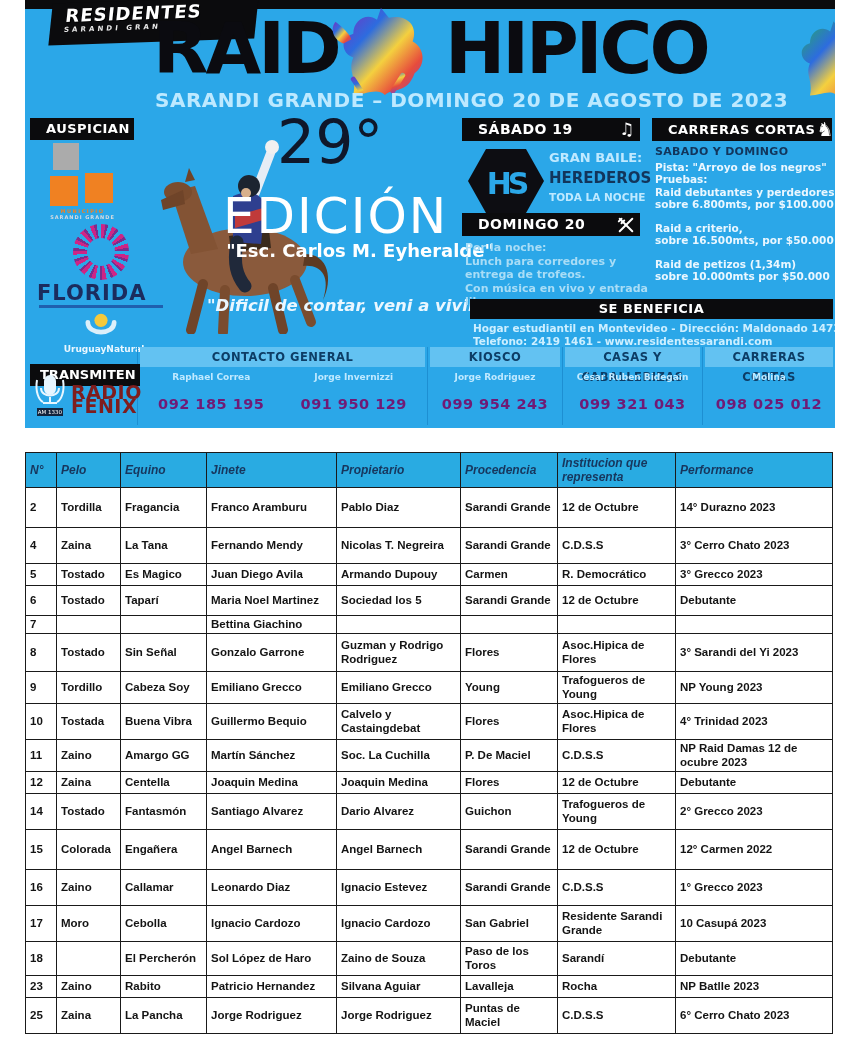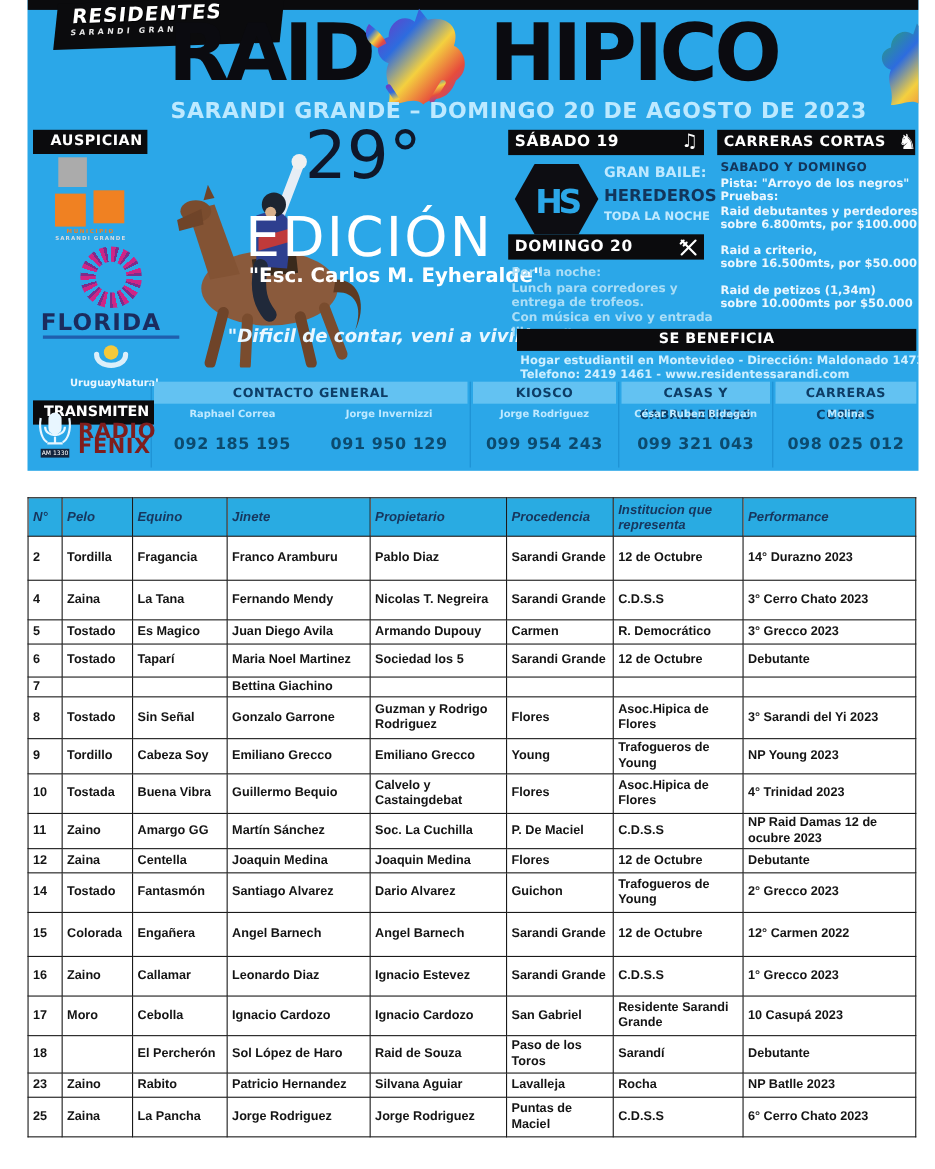--- a/index.html
+++ b/index.html
@@ -44,21 +44,21 @@
   .uy-text{position:absolute;left:24px;top:344px;width:110px;text-align:center;font-size:9px;font-weight:bold;color:#EAF7FF;}
   
   .rider{position:absolute;left:108px;top:104px;}
   
   .edition-number{position:absolute;left:252px;top:96px;font-size:60px;color:#0f172a;line-height:92px;}
   .edition-word{position:absolute;left:198px;top:188px;font-size:50px;color:#fff;letter-spacing:2px;line-height:56px;}
   .edition-school{position:absolute;left:195px;top:240px;width:280px;text-align:center;font-size:18px;font-weight:bold;color:#fff;}
   .quote{position:absolute;left:182px;top:296px;font-size:16.5px;font-weight:bold;font-style:italic;color:#EAF7FF;}
   
   .bar{position:absolute;height:23px;background:#0b0b0d;color:#fff;font-size:14px;font-weight:bold;
-    line-height:23px;padding-left:6px;box-sizing:border-box;letter-spacing:0.5px;}
+    line-height:23px;padding-left:16px;box-sizing:border-box;letter-spacing:0.5px;}
   .bar .bar-icon{position:absolute;right:5px;top:0;height:23px;display:flex;align-items:center;color:#fff;}
   .saturday-bar{left:437px;top:118px;width:178px;}
   .sunday-bar{left:437px;top:213px;width:178px;}
   .shortraces-bar{left:627px;top:118px;width:180px;font-size:13px;}
   .hs-logo{position:absolute;left:441px;top:144px;}
   .baile{position:absolute;left:524px;top:150px;width:100px;}
   .baile .b0{font-size:13px;font-weight:bold;color:#BFE9FF;margin-bottom:4px;}
   .baile .b1{font-size:15px;font-weight:bold;color:#12355B;margin-bottom:4px;}
   .baile .b2{font-size:10.5px;font-weight:bold;color:#BFE9FF;}
   .sunday-text{position:absolute;left:440px;top:241px;width:190px;font-size:11px;font-weight:bold;color:#A9DDF6;line-height:13.5px;}
@@ -75,21 +75,21 @@
   
   .contact-divider{position:absolute;top:347px;width:1px;height:78px;background:#1d8fd2;}
   .transmiten-badge{position:absolute;left:5px;top:364px;width:110px;height:22px;background:#0b0b0d;color:#fff;
     font-size:13px;font-weight:bold;line-height:22px;padding-left:10px;box-sizing:border-box;}
   .radio-block{position:absolute;left:8px;top:372px;display:flex;align-items:center;gap:4px;}
   .radio-name{font-size:19px;font-weight:bold;color:#7f1d1d;line-height:14px;letter-spacing:0.5px;}
   .c-head{position:absolute;top:347px;height:20px;background:#63C2F2;color:#0D3D66;font-size:11.5px;font-weight:bold;
     text-align:center;line-height:20px;letter-spacing:0.5px;}
   .c-body{position:absolute;top:372px;text-align:center;}
   .c-name{font-size:9px;font-weight:bold;color:#BFE9FF;margin-bottom:3px;}
-  .c-phone{font-size:14.5px;font-weight:bold;color:#0c4a6e;letter-spacing:0.5px;margin-top:14px;}
+  .c-phone{font-size:14.5px;font-weight:bold;color:#701a75;letter-spacing:0.5px;margin-top:14px;}
   .c-pair{display:flex;}
   .c-pair > div{flex:1;}
   
   .entries{position:absolute;left:25px;top:452px;}
   table{border-collapse:collapse;table-layout:fixed;width:807px;}
   th,td{border:1.6px solid #1a1a1a;overflow:hidden;}
   thead th{
     background:#29ABE2;color:#17365D;font-style:italic;font-weight:bold;font-size:12px;
     text-align:left;vertical-align:middle;padding:2px 4px;height:30px;
     font-family:"Liberation Sans",sans-serif;
@@ -489,21 +489,21 @@
           <td>Ignacio Cardozo</td>
           <td>San Gabriel</td>
           <td>Residente Sarandi Grande</td>
           <td>10 Casupá 2023</td>
         </tr>
         <tr>
           <td>18</td>
           <td></td>
           <td>El Percherón</td>
           <td>Sol López de Haro</td>
-          <td>Raid de Souza</td>
+          <td>Zaino de Souza</td>
           <td>Paso de los Toros</td>
           <td>Sarandí</td>
           <td>Debutante</td>
         </tr>
         <tr>
           <td>23</td>
           <td>Zaino</td>
           <td>Rabito</td>
           <td>Patricio Hernandez</td>
           <td>Silvana Aguiar</td>

